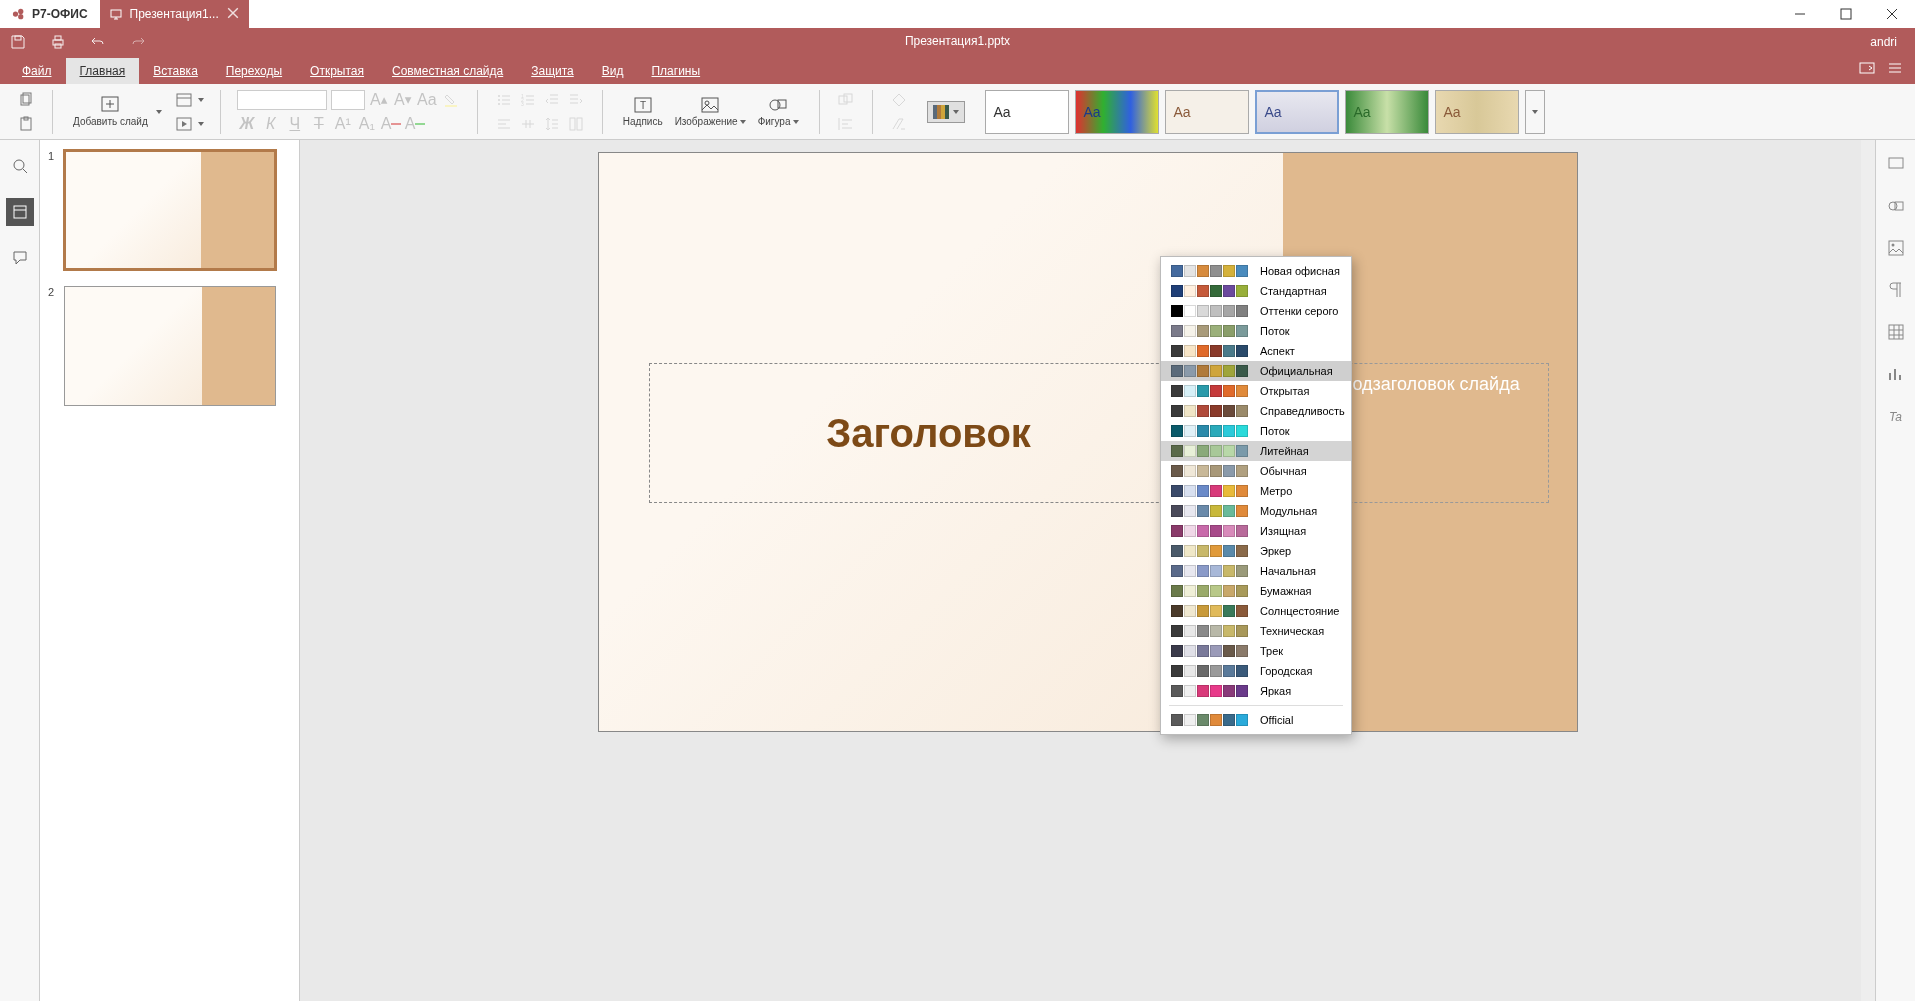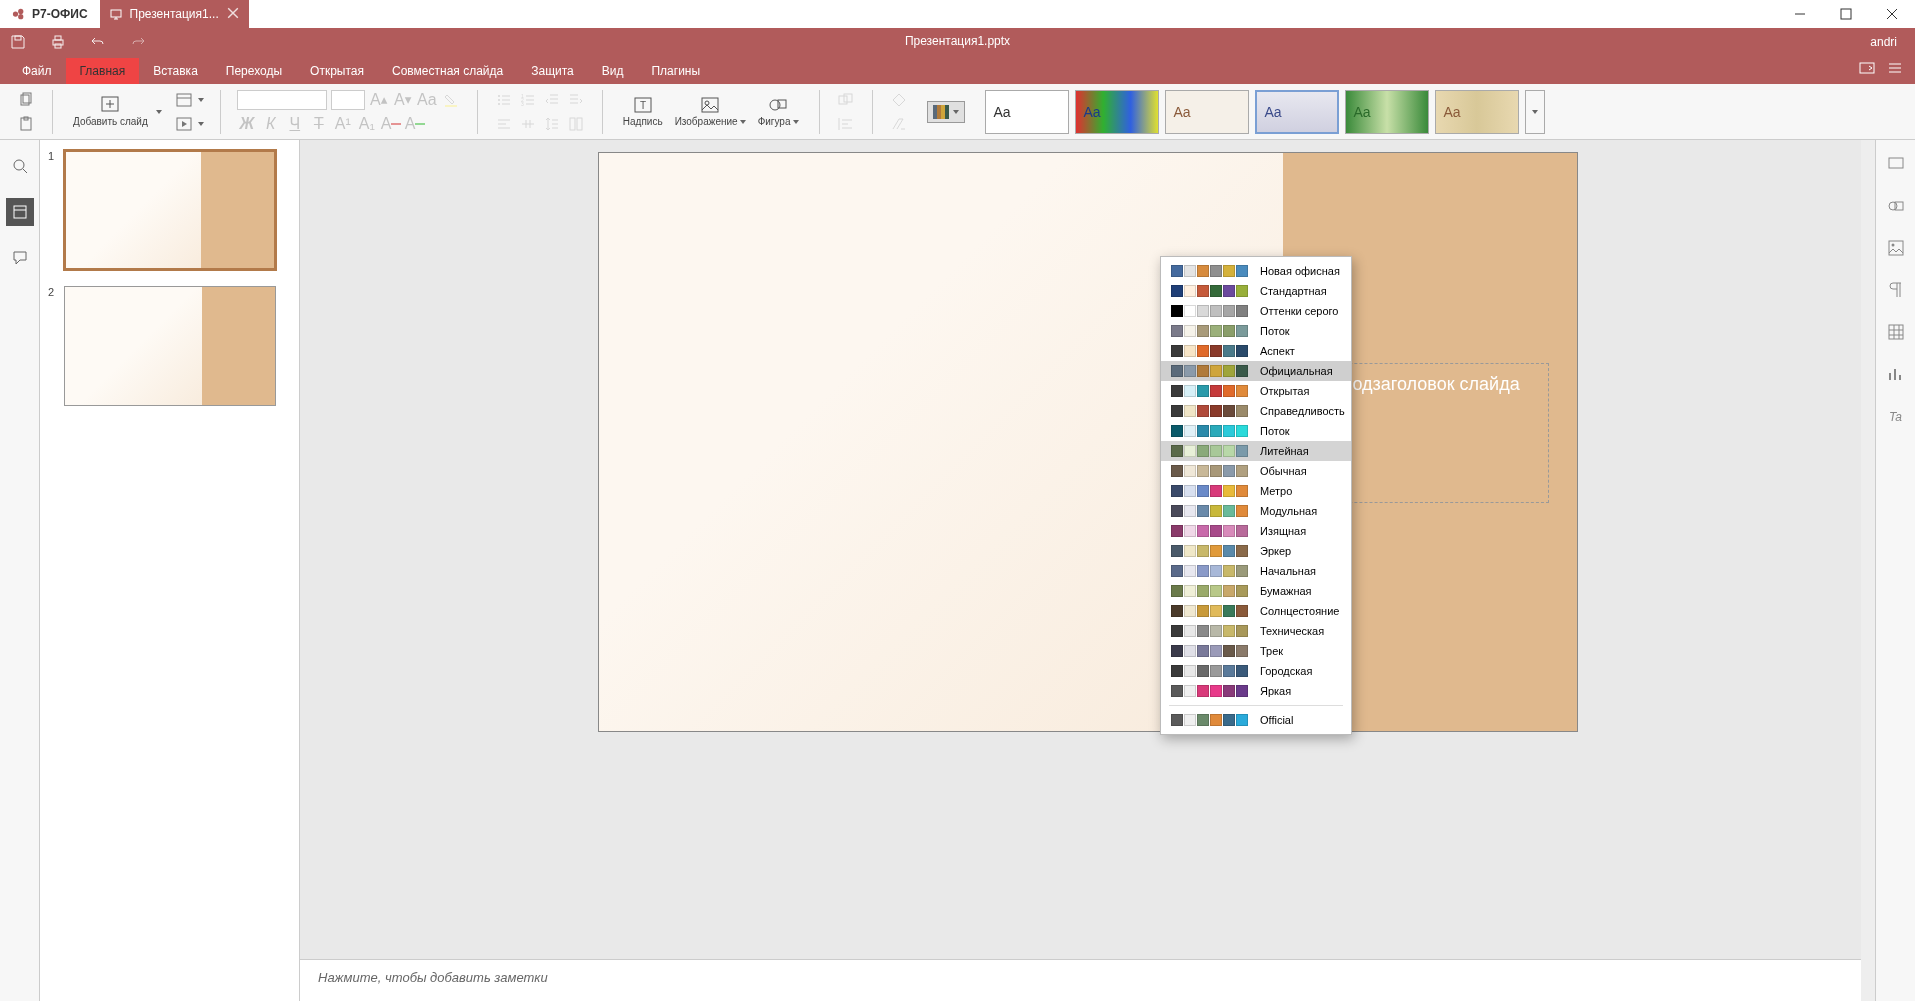--- a/index.html
+++ b/index.html
@@ -20,22 +20,22 @@
 
 .quickbar { height: 28px; background: #b15b5b; display: flex; align-items: center; padding: 0 10px; gap: 24px; }
 .quickbar .qa-btn { cursor: pointer; opacity: 0.9; display: flex; align-items: center; }
 .quickbar svg { width: 16px; height: 16px; }
 .qa-spacer { flex: 1; }
 .doc-title { color: #fff; font-size: 12px; position: absolute; left: 50%; transform: translateX(-50%); top: 34px; }
 .user-name { color: #fff; font-size: 12px; padding-right: 8px; }
 
 
 .menubar { height: 28px; background: #b15b5b; display: flex; align-items: flex-end; padding-left: 8px; }
-.menu-tab { padding: 6px 14px; font-size: 12px; color: #fff; cursor: pointer; }
-.menu-tab.active { background: #ef4444; color: #333; }
+.menu-tab { padding: 6px 14px; font-size: 12px; color: #fff; cursor: pointer; text-decoration: underline; }
+.menu-tab.active { background: #e5e5e5; color: #333; }
 .menubar-right { margin-left: auto; display: flex; gap: 12px; padding-right: 12px; padding-bottom: 4px; }
 .menubar-right svg { width: 16px; height: 16px; }
 
 
 .ribbon { height: 56px; background: #f7f7f7; border-bottom: 1px solid #ccc; display: flex; align-items: center; padding: 0 10px; gap: 6px; }
 .ribbon-group { display: flex; flex-direction: row; align-items: center; gap: 4px; padding: 0 6px; height: 100%; }
 .ribbon-sep { width: 1px; height: 44px; background: #ccc; margin: 0 4px; }
 .ribbon-btn { display: flex; flex-direction: column; align-items: center; gap: 2px; cursor: pointer; padding: 2px 4px; font-size: 10px; color: #444; }
 .ribbon-btn-row { display: flex; align-items: center; gap: 2px; cursor: pointer; padding: 2px; }
 .ribbon-mini { width: 20px; height: 20px; display: flex; align-items: center; justify-content: center; cursor: pointer; color: #777; }
@@ -459,29 +459,29 @@
           <div class="side-block"></div>
         </div>
       </div>
     </div>
 
   <div class="canvas-wrap">
     <div class="canvas-scroll">
       <div class="slide">
         <div class="side-block"></div>
         <div class="slide-arrow"></div>
+        <div class="slide-title-box">
+          <div class="slide-title">Заголовок</div>
+        </div>
         <div class="slide-sub-box">
           <ul>
               <li>Подзаголовок слайда</li>
             </ul>
         </div>
       </div>
-    </div>
-    <div class="notes">
-      <span>Нажмите, чтобы добавить заметки</span>
     </div>
     <div class="v-scroll"></div>
 
     <div class="color-dropdown">
 
     <div class="cd-item">
           <div class="cd-swatches">
             <div class="cd-swatch" style="background: rgb(68, 106, 158);"></div>
             <div class="cd-swatch" style="background: rgb(228, 228, 228);"></div>
             <div class="cd-swatch" style="background: rgb(215, 139, 62);"></div>

